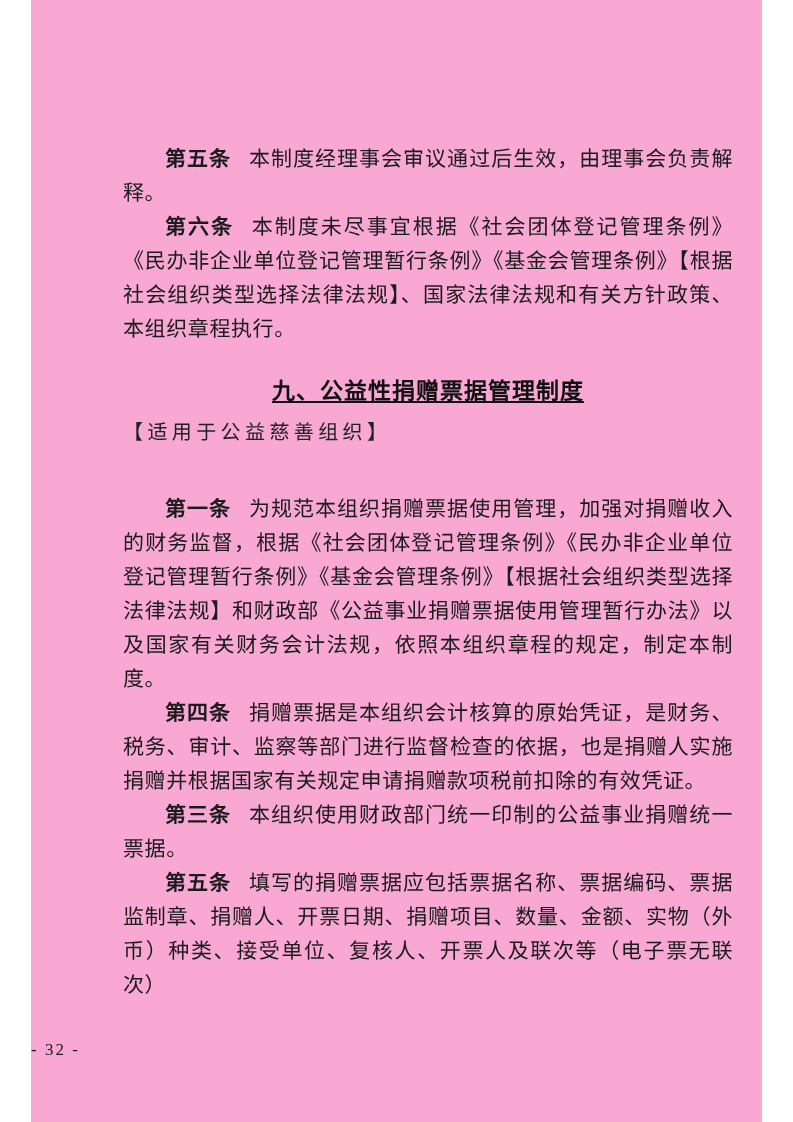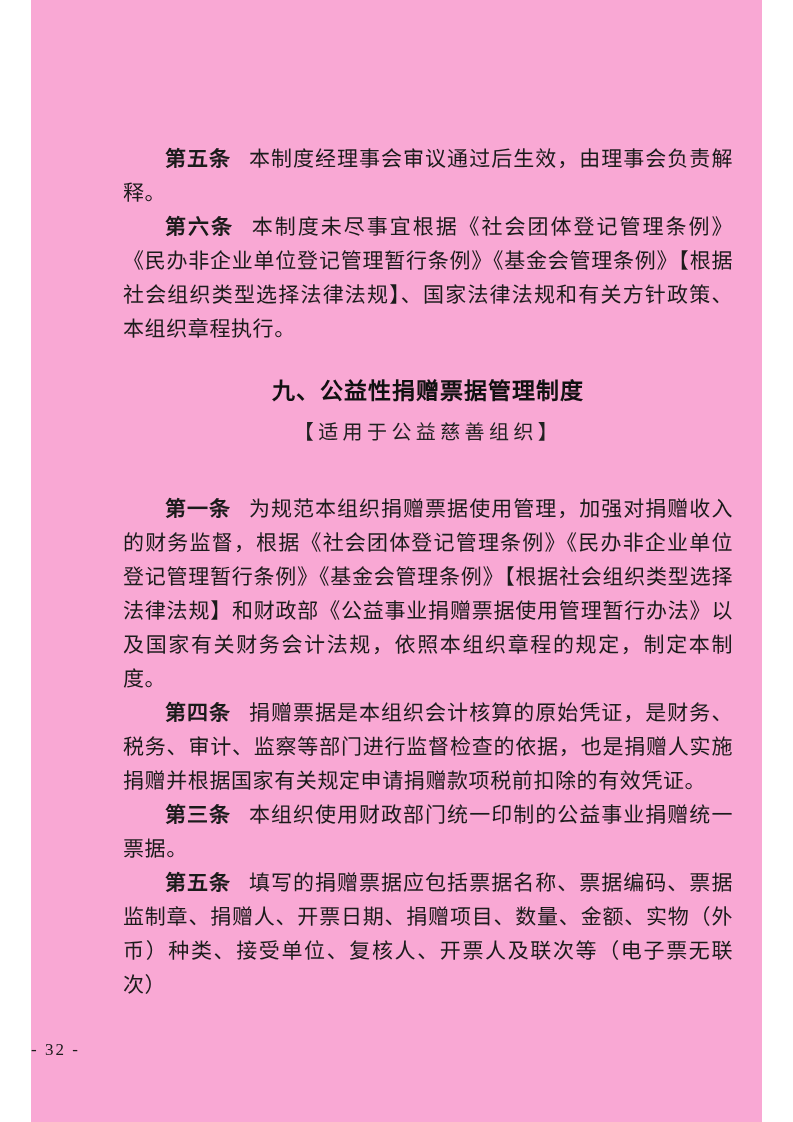--- a/index.html
+++ b/index.html
@@ -37,27 +37,28 @@
   }
   .section-title {
     margin-top: 30px;
     font-family: "Liberation Sans", "DejaVu Sans", sans-serif;
     font-weight: 700;
     font-size: 23px;
     line-height: 30px;
     letter-spacing: 1px;
     text-align: center;
     color: #111111;
+    text-decoration: underline;
   }
   .section-subtitle {
     margin-top: 13px;
     font-size: 20px;
     line-height: 26px;
     letter-spacing: 0.22em;
-    text-align: center;
+    text-align: left;
     color: #222222;
   }
   .articles {
     margin-top: 47px;
   }
   .page-footer {
     position: absolute;
     top: 1040px;
     left: 0;
     width: 100%;

